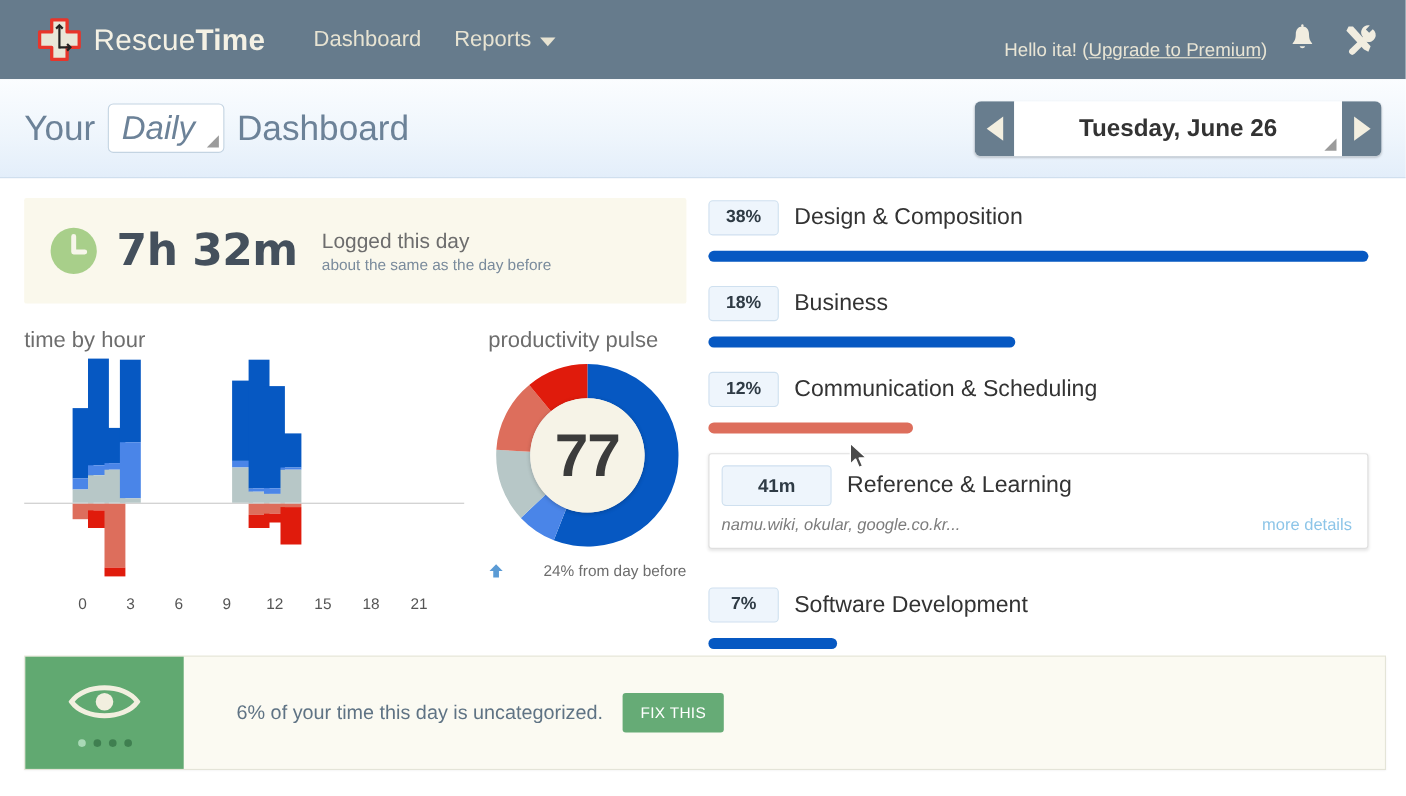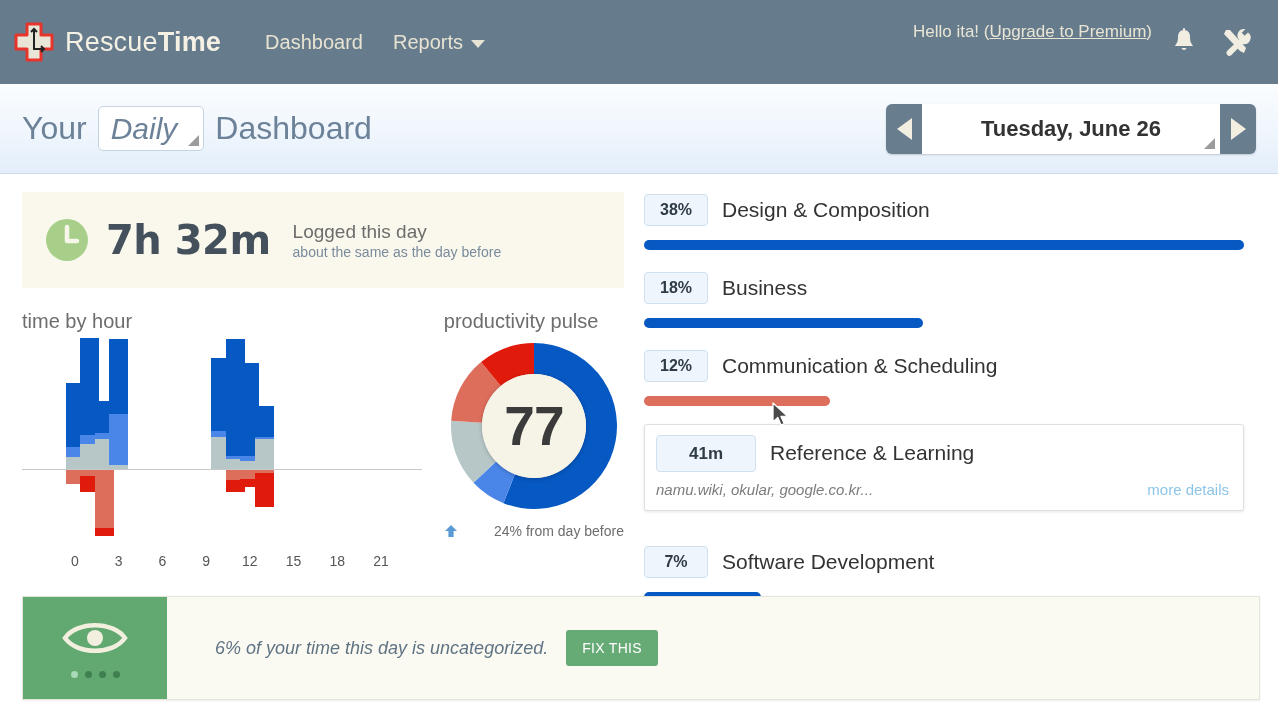--- a/index.html
+++ b/index.html
@@ -6,24 +6,24 @@
   * { box-sizing: border-box; margin: 0; padding: 0; }
   html, body {
     width: 1278px; height: 724px;
     font-family: "Liberation Sans", sans-serif;
     background: #ffffff;
     overflow: hidden;
   }
 
   
   .topnav {
-    height: 84px; width: 100%;
+    height: 72px; width: 100%;
     background: #667b8c;
     display: flex; align-items: center;
-    padding: 0 22px 0 12px;
+    padding: 0 22px 0 32px;
     position: relative;
   }
   .brand { display: flex; align-items: center; gap: 9px; }
   .logo-cross { width: 44px; height: 44px; position: relative; }
   .brand-text {
     font-size: 27px; color: #f4f1e4; letter-spacing: .2px;
     font-weight: 400;
   }
   .brand-text b { font-weight: 700; }
   .nav-links { display: flex; align-items: center; gap: 30px; margin-left: 44px; }
@@ -33,21 +33,21 @@
   }
   .caret-down {
     width: 0; height: 0;
     border-left: 7px solid transparent;
     border-right: 7px solid transparent;
     border-top: 8px solid #e7e3d2;
     display: inline-block;
     margin-top: 4px;
   }
   .nav-right {
-    margin-left: auto; display: flex; align-items: flex-start; gap: 12px;
+    margin-left: auto; display: flex; align-items: flex-end; gap: 12px;
   }
   .greet { font-size: 17px; color: #e9e5d5; }
   .greet a { color: #e9e5d5; text-decoration: underline; cursor: pointer; }
   .icon-btn { cursor: pointer; display: flex; align-items: center; justify-content: center; width:40px; height:40px;}
 
   
   .subheader {
     height: 90px; width: 100%;
     background: linear-gradient(to bottom, #fbfdff 0%, #eef5fc 60%, #e3eefa 100%);
     border-bottom: 1px solid #cbdced;
@@ -182,21 +182,21 @@
   .banner-icon {
     width: 144px; background: #61a971; flex: none;
     display:flex; flex-direction:column; align-items:center; justify-content:center; gap: 9px;
   }
   .dots { display:flex; gap:7px; }
   .dot { width:7px; height:7px; border-radius:50%; background:#3f7f50; }
   .dot.active { background:#a9d9b6; }
   .banner-body {
     flex: 1; display:flex; align-items:center; gap: 18px; padding-left: 48px;
   }
-  .banner-text { font-size: 18px; color: #5f7384; font-style: italic; }
+  .banner-text { font-size: 18px; color: #5f7384; }
   .fix-btn {
     background:#66ab76; color:#fff; font-size:14px; letter-spacing:.3px;
     padding: 10px 16px; border-radius:3px; cursor:pointer; border:none;
     font-family: "Liberation Sans", sans-serif;
   }
 
   .cursor { position:absolute; left:772px; top:402px; z-index: 20; pointer-events:none; }
 </style>
 </head>
 <body>

